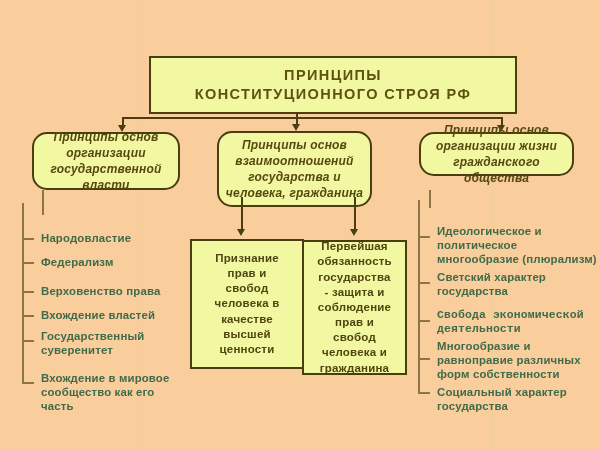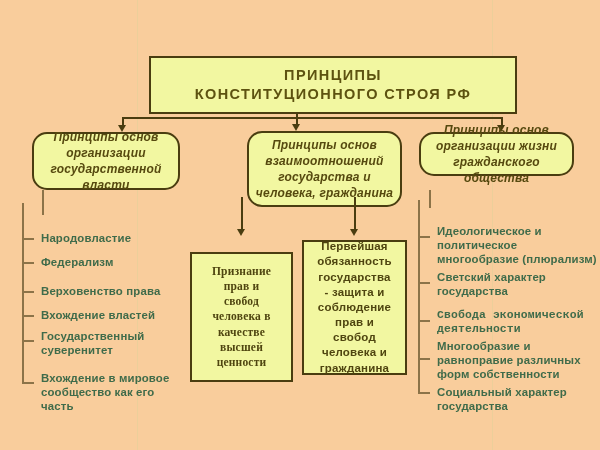--- a/index.html
+++ b/index.html
@@ -42,28 +42,28 @@
   }
   #root-box .l2{display:block;}
 
   .lvl2{
     font-style:italic;font-weight:bold;font-size:12px;
     line-height:1.34;letter-spacing:.2px;color:#56490f;
     padding:4px 5px;
     border-radius:15px;
   }
   #box-power{left:32px;top:132px;width:148px;height:58px;}
-  #box-relations{left:217px;top:131px;width:155px;height:76px;margin-left:30px;}
+  #box-relations{left:217px;top:131px;width:155px;height:76px;}
   #box-society{left:419px;top:132px;width:155px;height:44px;}
 
   .lvl3{
     font-weight:bold;font-size:11.5px;line-height:1.32;
     color:#4f4510;padding:4px 16px;letter-spacing:.2px;
   }
-  #box-rights{left:190px;top:252px;width:103px;height:130px;font-family:Liberation Serif, serif;}
+  #box-rights{left:190px;top:239px;width:114px;height:130px;}
   #box-duty{left:302px;top:240px;width:105px;height:135px;}
 
   
   .ln{position:absolute;background:#4a3d10;}
   .v{width:1.6px;}
   .h{height:1.6px;}
   .arrow{
     position:absolute;width:0;height:0;
     border-left:4px solid transparent;
     border-right:4px solid transparent;

